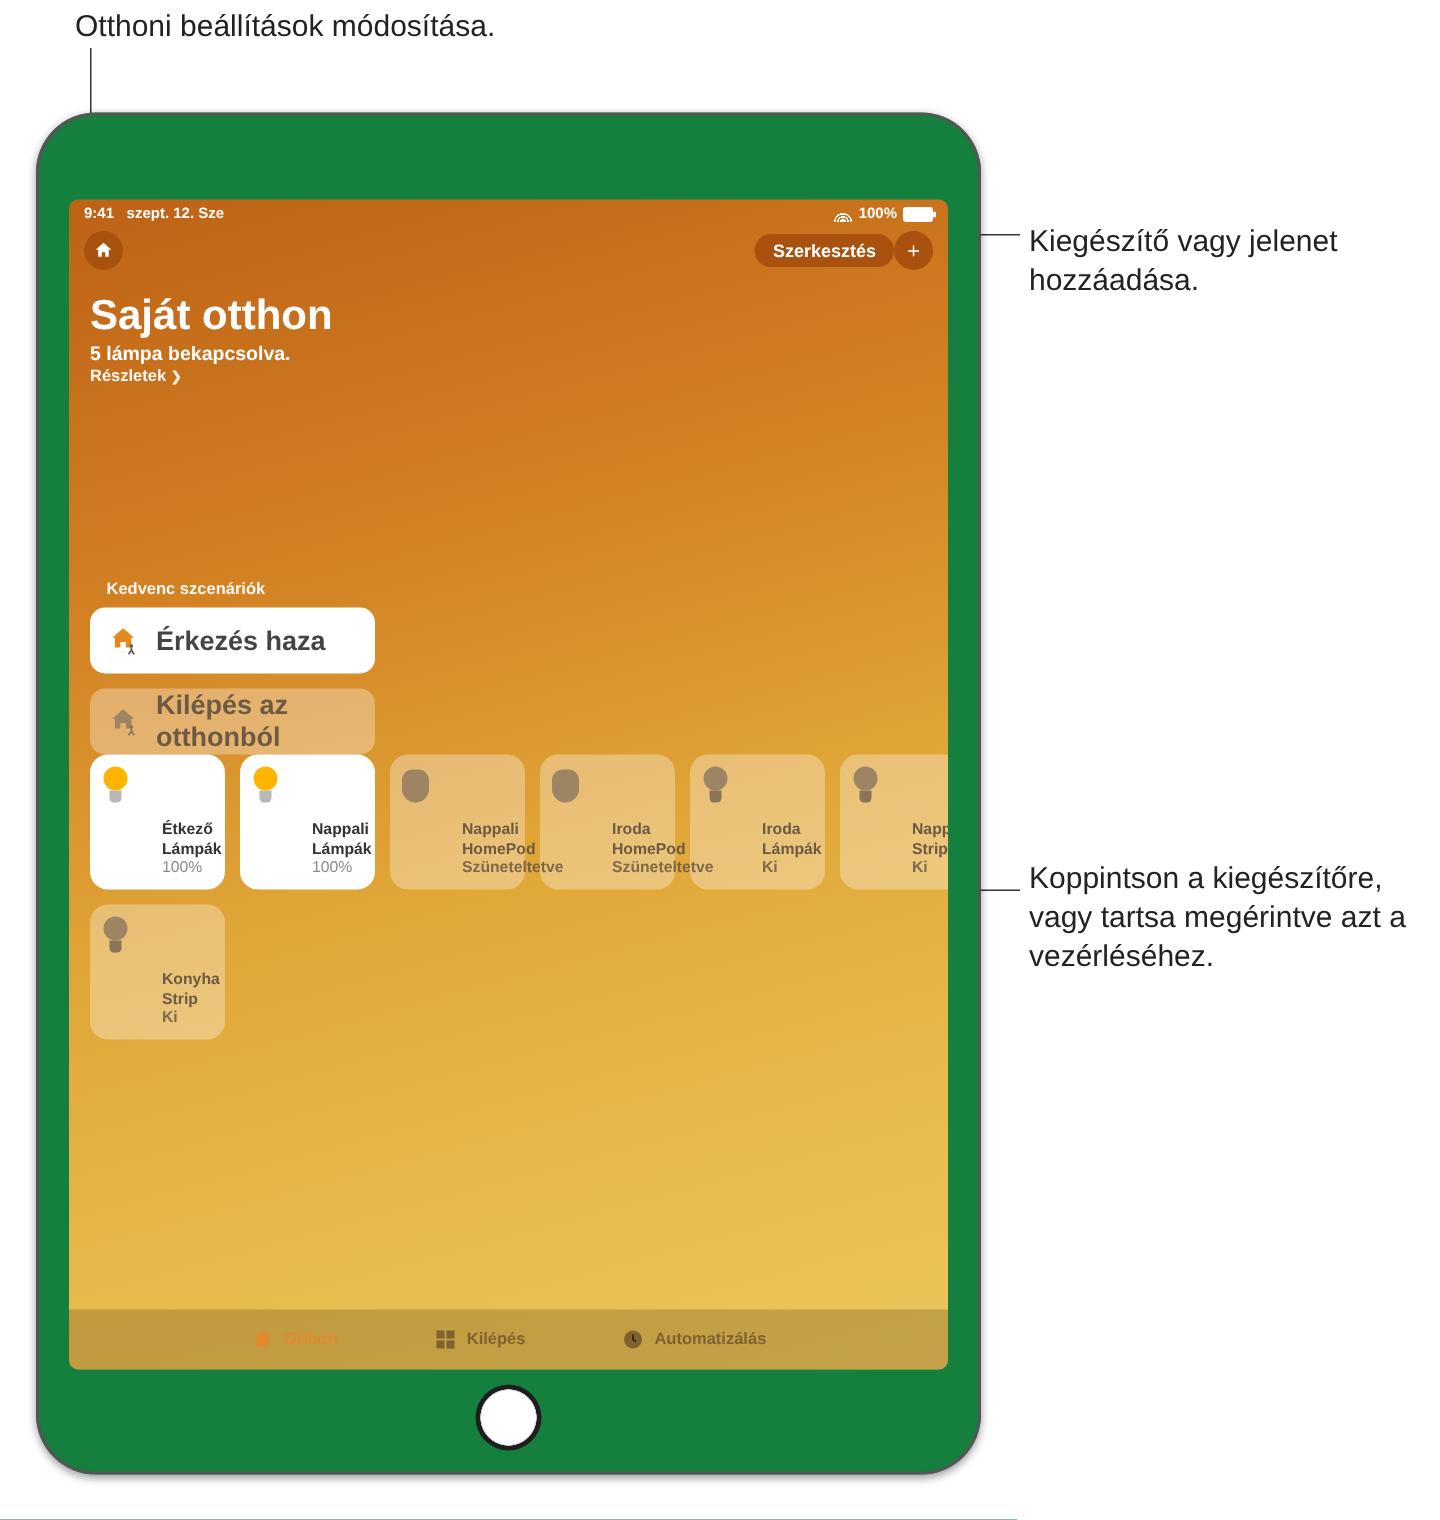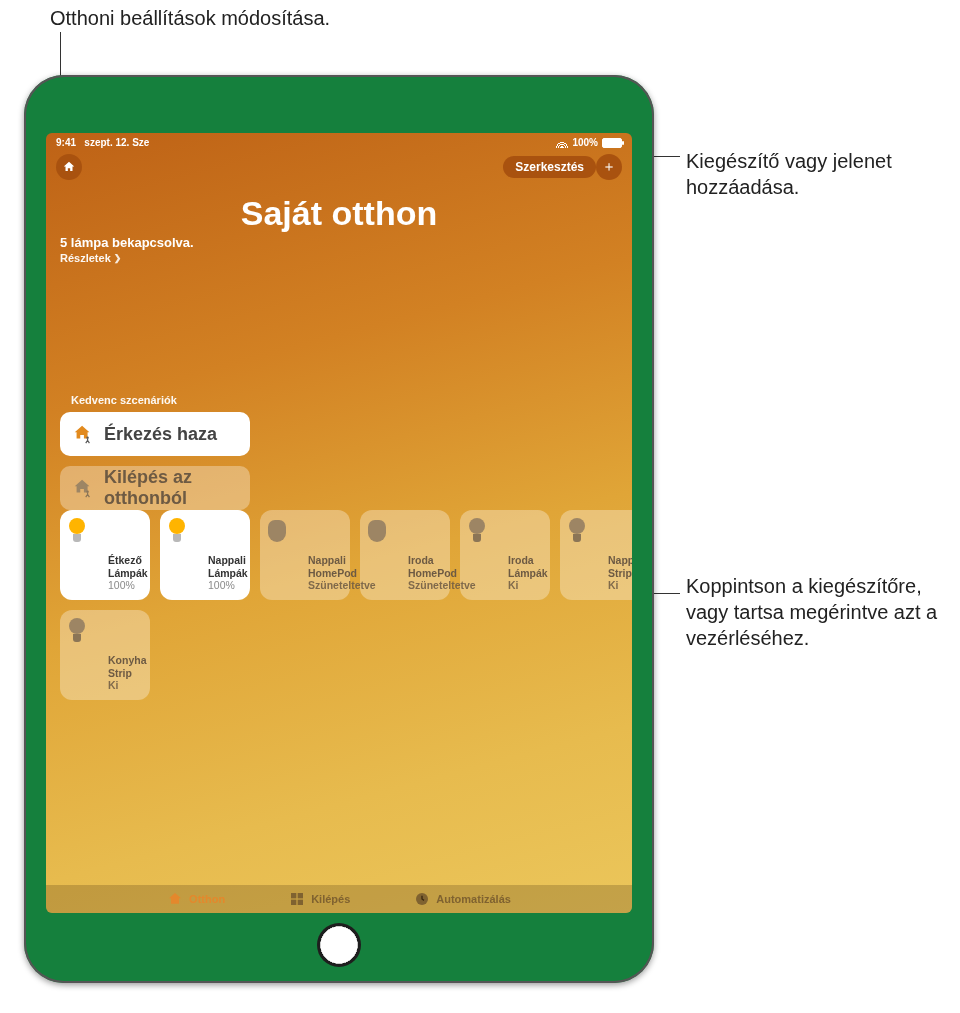--- a/index.html
+++ b/index.html
@@ -99,21 +99,21 @@
   .pill-btn{
     background:var(--pill);
     border-radius:14px;
     padding:4px 12px;
     font-size:12px;font-weight:600;
     color:#fff;
   }
 
   
   .header{padding:8px 14px 0 14px;}
-  .title{font-size:34px;font-weight:700;margin:6px 0 2px;text-align:center;}
+  .title{font-size:28px;font-weight:700;margin:6px 0 2px;}
   .subtitle{font-size:13px;font-weight:600;margin:2px 0;}
   .details{font-size:11px;font-weight:600;opacity:.95;display:flex;align-items:center;gap:3px;}
 
   .section-label{font-size:11px;font-weight:700;color:rgba(255,255,255,.95);margin:18px 25px 6px;}
 
   
   .scenes{display:flex;flex-direction:column;gap:10px;padding:0 14px;}
   .scene{
     width:190px;height:44px;border-radius:10px;
     display:flex;align-items:center;gap:10px;padding:0 12px;
@@ -151,21 +151,21 @@
   .bulb.on .base{background:#b8b8b8;}
   .bulb.off .glass{background:#9d8564;}
   .bulb.off .base{background:#8b7556;}
 
   
   .pod{width:18px;height:22px;border-radius:7px 7px 9px 9px;background:#9d8564;margin-top:2px;}
 
   
   .tabbar{
     position:absolute;left:0;right:0;bottom:0;
-    height:28px;
+    height:40px;
     background:rgba(58,38,10,0.22);
     display:flex;align-items:center;justify-content:center;gap:64px;
     font-size:11px;font-weight:600;
   }
   .tab{display:flex;align-items:center;gap:6px;color:var(--tab-inactive);}
   .tab.active{color:var(--tab-active);}
   .tab .ticon{width:16px;height:16px;display:inline-block;}
 
   
   .section-label.first{margin-top:130px;}

